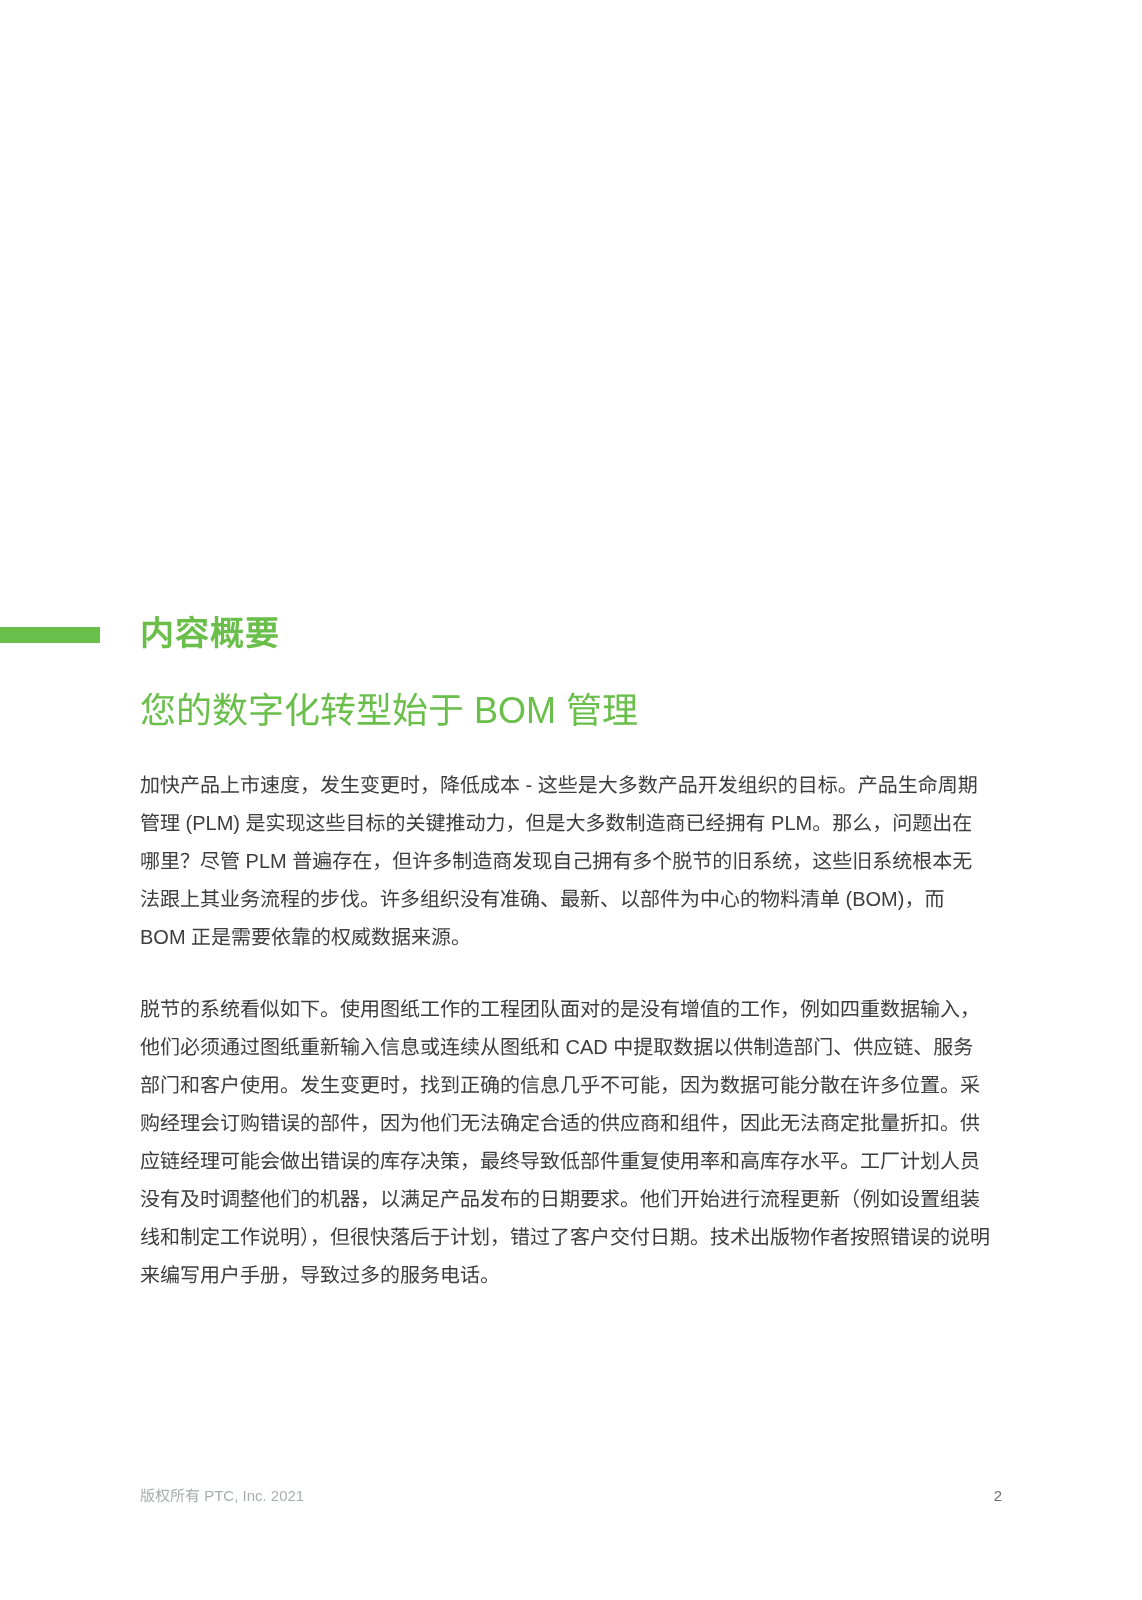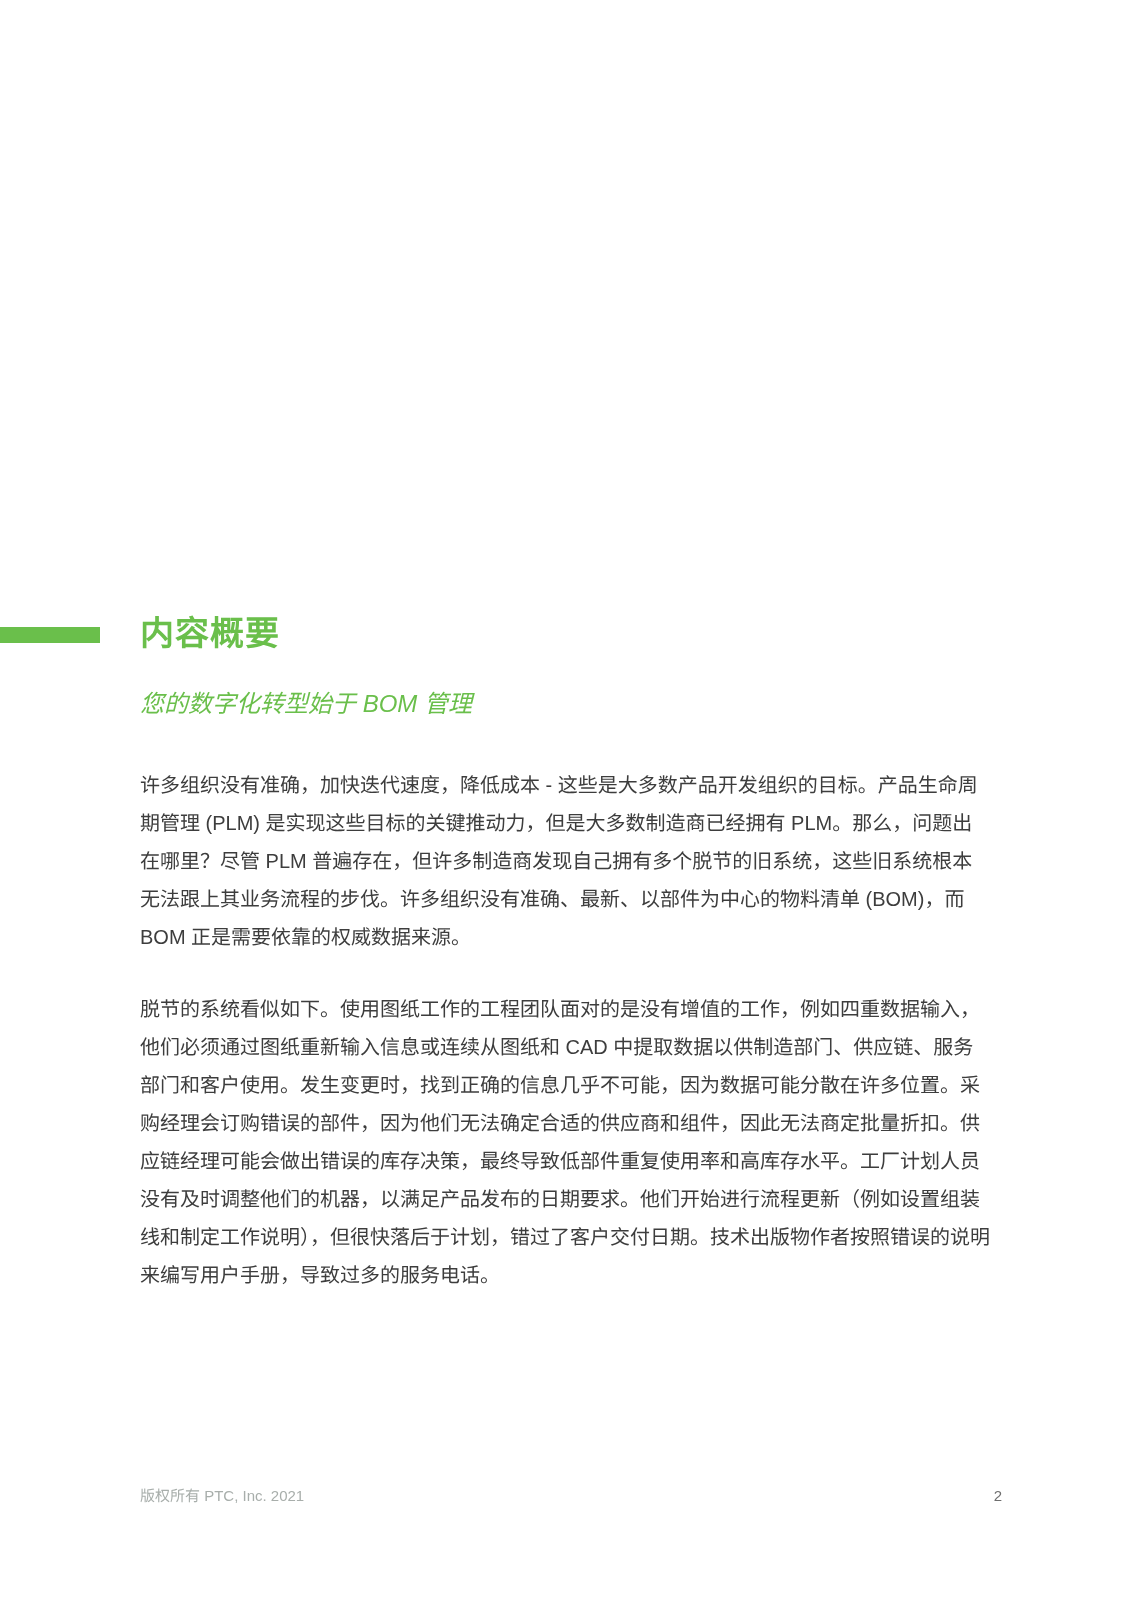--- a/index.html
+++ b/index.html
@@ -33,25 +33,24 @@
     font-size:34px;
     font-weight:700;
     letter-spacing:1px;
     color:var(--accent-green);
     line-height:1.3;
   }
   .subtitle{
     position:absolute;
     left:140px;
     top:688px;
-    font-size:24px;
+    font-size:36px;
     font-weight:400;
     color:var(--accent-green);
     line-height:1.3;
-    font-style:italic;
   }
   .body-copy{
     position:absolute;
     left:140px;
     top:766px;
     width:852px;
     color:var(--body-text);
   }
   .body-copy p{
     font-size:20px;
@@ -84,21 +83,21 @@
 
 <div class="page">
 
   <div class="accent-bar"></div>
 
   <h1 class="section-title">内容概要</h1>
 
   <h2 class="subtitle">您的数字化转型始于 BOM 管理</h2>
 
   <div class="body-copy">
-    <p>许多组织没有准确，加快迭代速度，降低成本 - 这些是大多数产品开发组织的目标。产品生命周期管理 (PLM) 是实现这些目标的关键推动力，但是大多数制造商已经拥有 PLM。那么，问题出在哪里？尽管 PLM 普遍存在，但许多制造商发现自己拥有多个脱节的旧系统，这些旧系统根本无法跟上其业务流程的步伐。许多组织没有准确、最新、以部件为中心的物料清单 (BOM)，而 BOM 正是需要依靠的权威数据来源。</p>
+    <p>加快产品上市速度，发生变更时，降低成本 - 这些是大多数产品开发组织的目标。产品生命周期管理 (PLM) 是实现这些目标的关键推动力，但是大多数制造商已经拥有 PLM。那么，问题出在哪里？尽管 PLM 普遍存在，但许多制造商发现自己拥有多个脱节的旧系统，这些旧系统根本无法跟上其业务流程的步伐。许多组织没有准确、最新、以部件为中心的物料清单 (BOM)，而 BOM 正是需要依靠的权威数据来源。</p>
     <p>脱节的系统看似如下。使用图纸工作的工程团队面对的是没有增值的工作，例如四重数据输入，他们必须通过图纸重新输入信息或连续从图纸和 CAD 中提取数据以供制造部门、供应链、服务部门和客户使用。发生变更时，找到正确的信息几乎不可能，因为数据可能分散在许多位置。采购经理会订购错误的部件，因为他们无法确定合适的供应商和组件，因此无法商定批量折扣。供应链经理可能会做出错误的库存决策，最终导致低部件重复使用率和高库存水平。工厂计划人员没有及时调整他们的机器，以满足产品发布的日期要求。他们开始进行流程更新（例如设置组装线和制定工作说明），但很快落后于计划，错过了客户交付日期。技术出版物作者按照错误的说明来编写用户手册，导致过多的服务电话。</p>
   </div>
 
   <div class="footer">
     <span class="copyright">版权所有 PTC, Inc. 2021</span>
     <span class="page-number">2</span>
   </div>
 
 </div>
 

